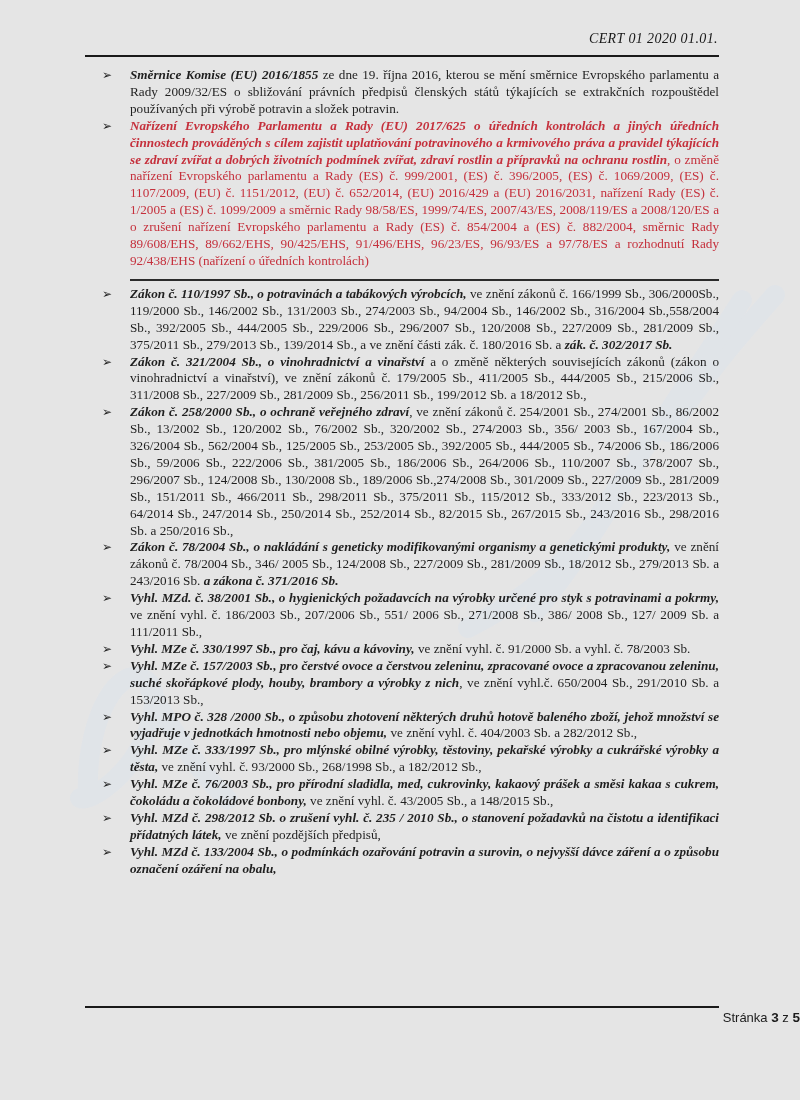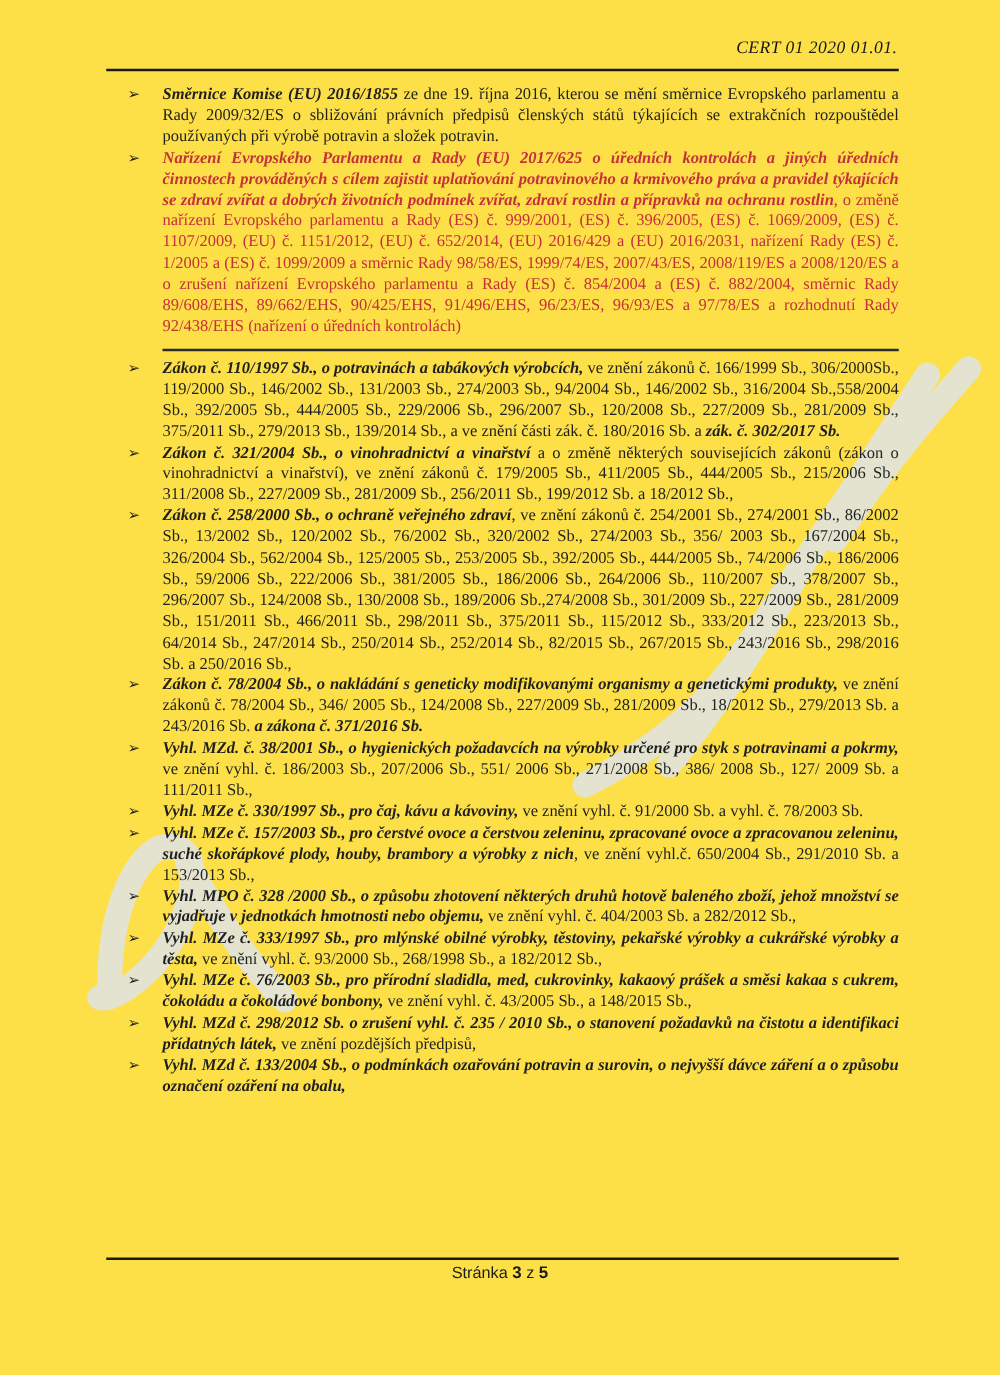--- a/index.html
+++ b/index.html
@@ -1,19 +1,19 @@
 <!DOCTYPE html>
 <html style="--c-text: #1f1f1f; --c-rule: #1a1a1a;"><head>
 <meta charset="utf-8">
 <style>
   html,body{margin:0;padding:0;background:#ffffff;}
   .page{
     position:relative;
     width:800px;height:1100px;
-    background:#fde047;
+    background:#e5e5e5;
     font-family:"Liberation Serif", serif;
     color:var(--c-text,#1f1f1f);
     overflow:hidden;
   }
   .watermark{position:absolute;top:0;left:0;z-index:0;}
   .layer{position:relative;z-index:1;}
   .header-text{
     position:absolute;top:31px;right:82px;
     font-style:italic;font-size:14px;letter-spacing:.4px;
     color:#181818;
@@ -41,21 +41,21 @@
   .group-separator{
     margin:9px 0 5px 45px;height:0;
     border-top:2px solid #2b2b2b;
   }
   .footer-rule{
     position:absolute;top:1006px;left:85px;width:634px;
     border-top:2px solid var(--c-rule,#1a1a1a);
   }
   .footer-text{
     position:absolute;top:1010px;left:0;width:800px;
-    text-align:center;
+    text-align:right;
     font-family:"Liberation Sans", sans-serif;
     font-size:13px;color:#1c1c1c;
   }
   .footer-text b{font-size:13.5px;}
 </style>
 </head>
 <body>
 
 <div class="page">
 

